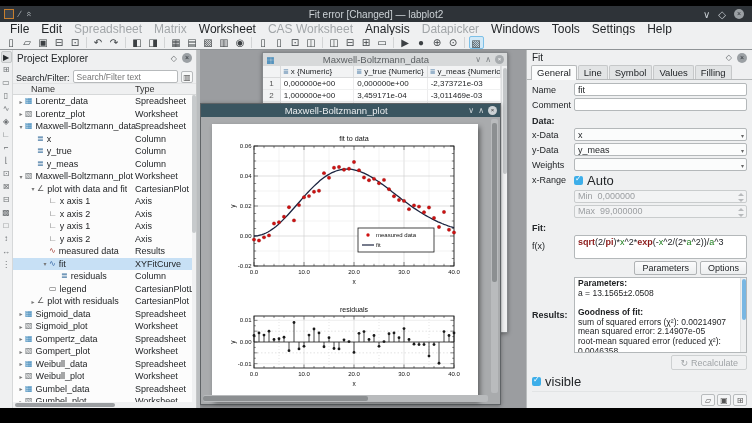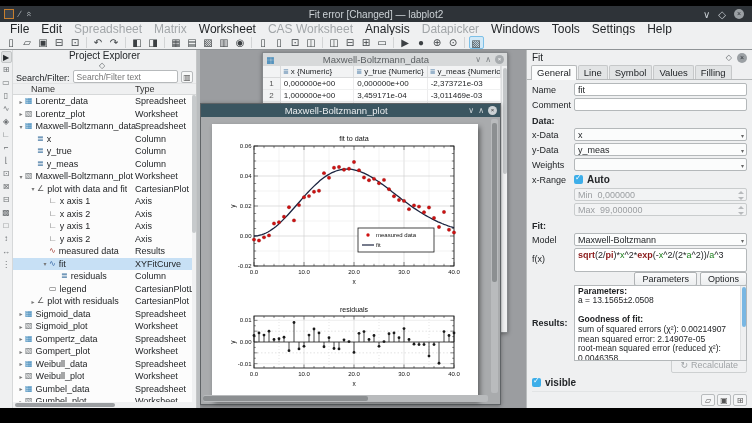--- a/index.html
+++ b/index.html
@@ -30,21 +30,21 @@
 
   
   .main{position:absolute;left:0;top:50px;width:752px;height:358px;display:flex;background:#eff0f1;}
   .vtoolbar{width:13px;background:#eff0f1;border-right:1px solid #d6d8d9;display:flex;flex-direction:column;
     align-items:center;padding-top:1px;}
   .vbtn{width:11px;height:12px;font-size:8px;line-height:12px;text-align:center;color:#6b6f72;margin-bottom:1px;border-radius:2px;}
   .vbtn.sel{background:#dfe1e2;border:1px solid #c3c6c7;color:#232629;}
 
   
   .explorer{width:184px;background:#eff0f1;display:flex;flex-direction:column;position:relative;border-right:1px solid #c4c6c7;}
-  .exp-header{height:16px;display:flex;align-items:center;padding:0 4px;flex-direction:column;}
+  .exp-header{height:16px;display:flex;align-items:center;padding:0 4px;}
   .exp-title{flex:1;font-size:10px;color:#232629;}
   .hicon{font-size:8px;color:#6b6f72;margin-right:5px;}
   .exp-search{height:17px;display:flex;align-items:flex-end;padding:0 3px;gap:3px;}
   .exp-search-label{font-size:9px;color:#232629;white-space:nowrap;}
   .exp-search-input{flex:1;height:13px;border:1px solid #b7babc;border-radius:2px;background:#fff;font-size:8.5px;padding:0 3px;color:#232629;min-width:0;}
   .exp-search-btn{width:12px;height:12px;border:1px solid #b7babc;border-radius:2px;background:#f7f8f8;
     font-size:8px;line-height:11px;text-align:center;color:#555;}
   .exp-cols{height:12px;background:#eff0f1;border-bottom:1px solid #d6d8d9;border-top:1px solid #e4e5e6;
     position:relative;font-size:9px;color:#333;}
   .exp-cols .c1{position:absolute;left:18px;top:0;}
@@ -117,21 +117,21 @@
   .frow{display:flex;align-items:center;margin-bottom:2px;min-height:13px;}
   .flabel{width:42px;font-size:9px;color:#232629;flex:none;}
   .flabel.bold{font-weight:bold;}
   .fsection{font-size:9px;font-weight:bold;color:#232629;margin:3px 0 2px 0;}
   .tin{flex:1;height:13px;border:1px solid #b4b8ba;border-radius:2px;background:#fff;font-size:9px;padding:0 3px;color:#232629;min-width:0;}
   .cb{flex:1;height:13px;border:1px solid #b4b8ba;border-radius:2px;background:#fbfcfc;font-size:9px;color:#232629;
     position:relative;padding:0 10px 0 3px;line-height:12px;overflow:hidden;white-space:nowrap;}
   .caret{position:absolute;right:2px;top:1px;font-size:6px;color:#666;}
   .chk{width:9px;height:9px;background:#3daee9;border-radius:2px;display:inline-block;position:relative;flex:none;}
   .chk .tick{position:absolute;left:1px;top:-2px;color:#fff;font-size:8px;}
-  .chklabel{font-size:10px;color:#232629;margin-left:4px;font-weight:bold;}
+  .chklabel{font-size:13px;color:#232629;margin-left:4px;}
   .spin{flex:1;height:13px;border:1px solid #c9cccd;border-radius:2px;background:#f2f3f4;font-size:9px;color:#9b9ea1;
     display:flex;align-items:center;padding:0 10px 0 3px;position:relative;}
   .spin .sublab{margin-right:5px;}
   .spinarrows{position:absolute;right:2px;top:2px;width:6px;height:9px;}
   .spinarrows:before{content:"";position:absolute;left:0;top:0;border-left:3px solid transparent;border-right:3px solid transparent;border-bottom:3px solid #b7babc;}
   .spinarrows:after{content:"";position:absolute;left:0;bottom:0;border-left:3px solid transparent;border-right:3px solid transparent;border-top:3px solid #b7babc;}
   .fxbox{flex:1;height:24px;border:1px solid #b4b8ba;border-radius:2px;background:#fff;font-size:9px;padding:1px 3px;overflow:hidden;}
   .tf{color:#8b1a1a;font-weight:bold;}
   .tv{color:#1a7d1a;}
   .tp{color:#232629;}
@@ -894,27 +894,20 @@
           <span class="flabel"></span>
           <div class="spin">
             <span class="sublab">Max</span>
             <span>99,000000</span>
             <span class="spinarrows"></span>
           </div>
         </div>
 
         <div class="fsection">Fit:</div>
 
-        <div class="frow">
-          <span class="flabel">Model</span>
-          <div class="cb">
-            <span>Maxwell-Boltzmann</span>
-            <span class="caret">▾</span>
-          </div>
-        </div>
         <div class="frow" style="align-items:flex-start;">
           <span class="flabel" style="margin-top:6px;">f(x)</span>
           <div class="fxbox" id="fxbox"><span class="tf">sqrt</span><span class="tp">(2/</span><span class="tf">pi</span><span class="tp">)*</span><span class="tv">x</span><span class="tp">^2*</span><span class="tf">exp</span><span class="tp">(-</span><span class="tv">x</span><span class="tp">^2/(2*</span><span class="tv">a</span><span class="tp">^2))/</span><span class="tv">a</span><span class="tp">^3</span></div>
         </div>
         <div class="btnrow">
           <button class="pbtn">Parameters</button>
           <button class="pbtn">Options</button>
         </div>
 
         <div class="frow rrow">

